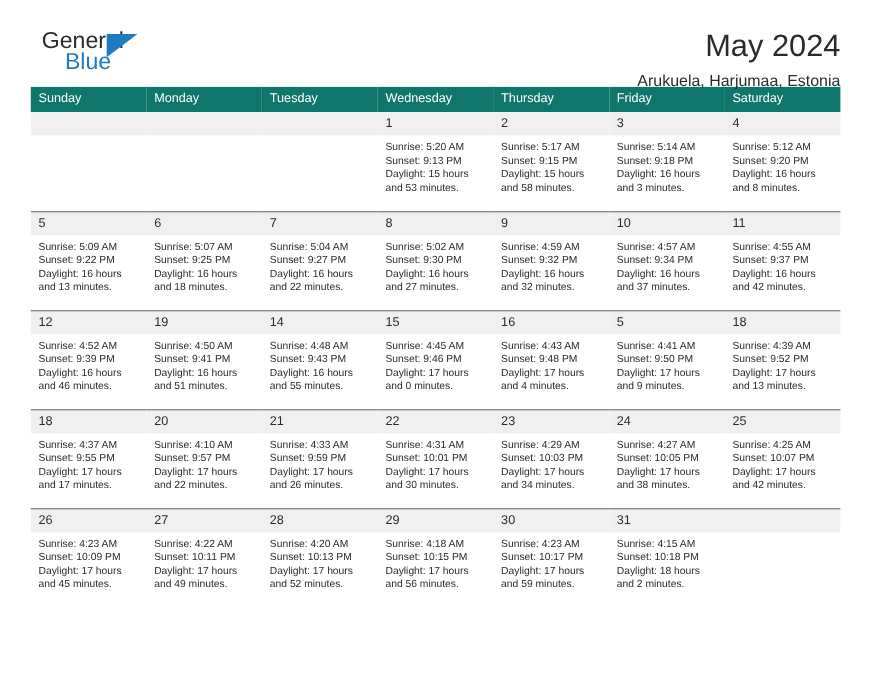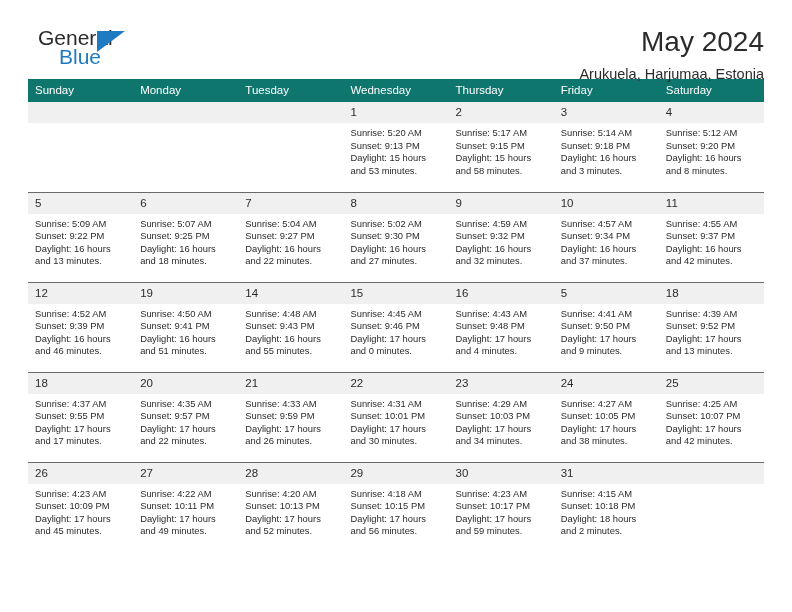--- a/index.html
+++ b/index.html
@@ -345,21 +345,21 @@
             <div class="cell-body">
               <div>Sunrise: 4:37 AM</div>
               <div>Sunset: 9:55 PM</div>
               <div>Daylight: 17 hours</div>
               <div>and 17 minutes.</div>
             </div>
           </td>
           <td>
             <div class="daynum">20</div>
             <div class="cell-body">
-              <div>Sunrise: 4:35 AM</div>
+              <div>Sunrise: 4:10 AM</div>
               <div>Sunset: 9:57 PM</div>
               <div>Daylight: 17 hours</div>
               <div>and 22 minutes.</div>
             </div>
           </td>
           <td>
             <div class="daynum">21</div>
             <div class="cell-body">
               <div>Sunrise: 4:33 AM</div>
               <div>Sunset: 9:59 PM</div>

